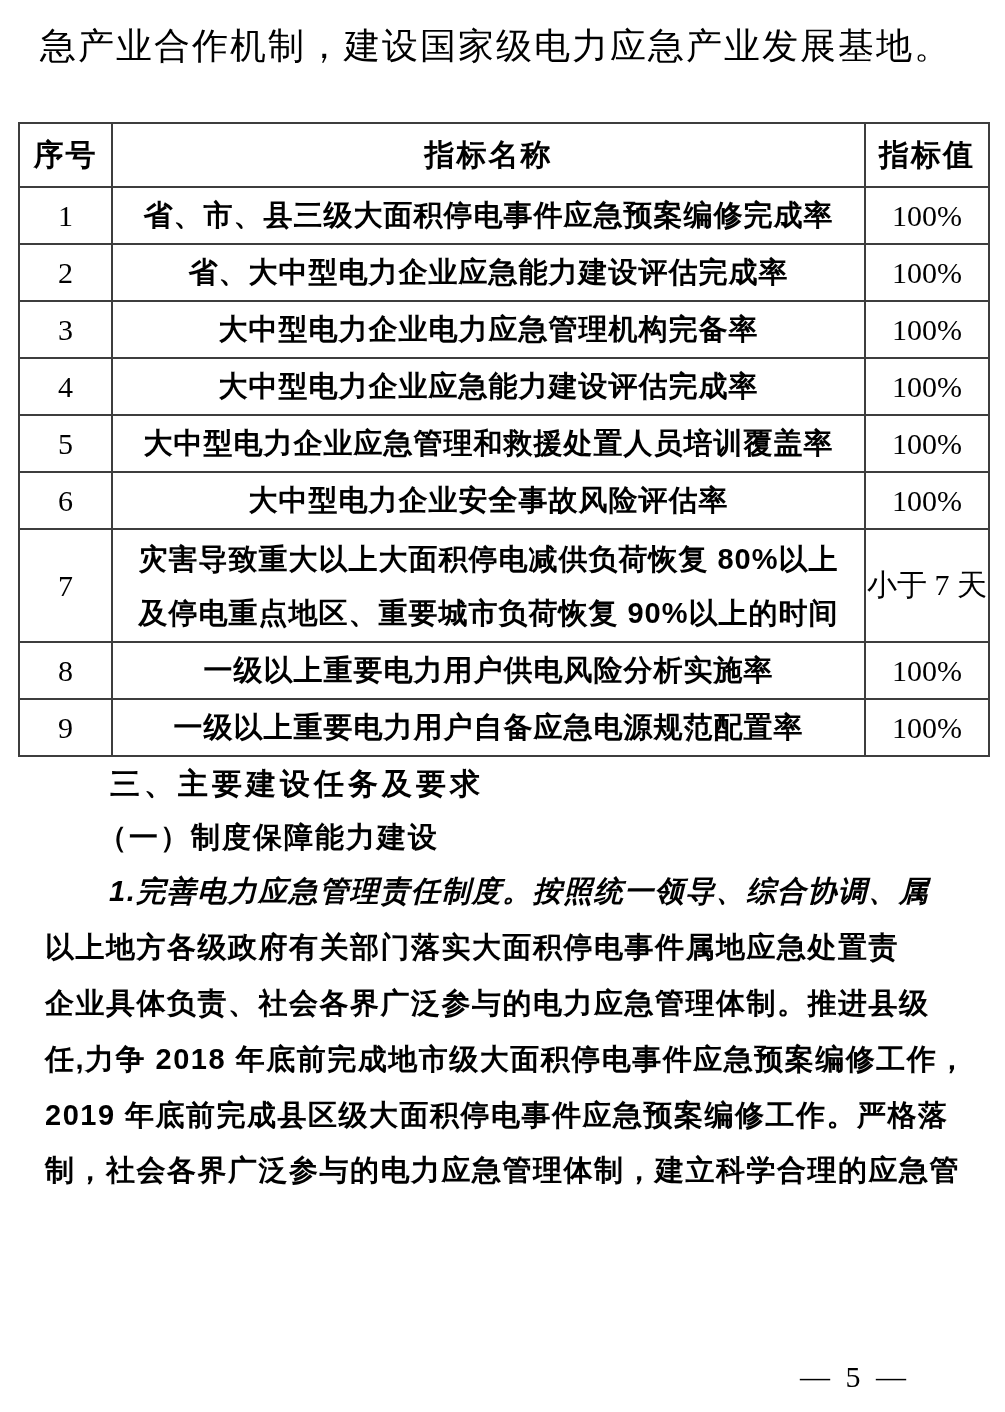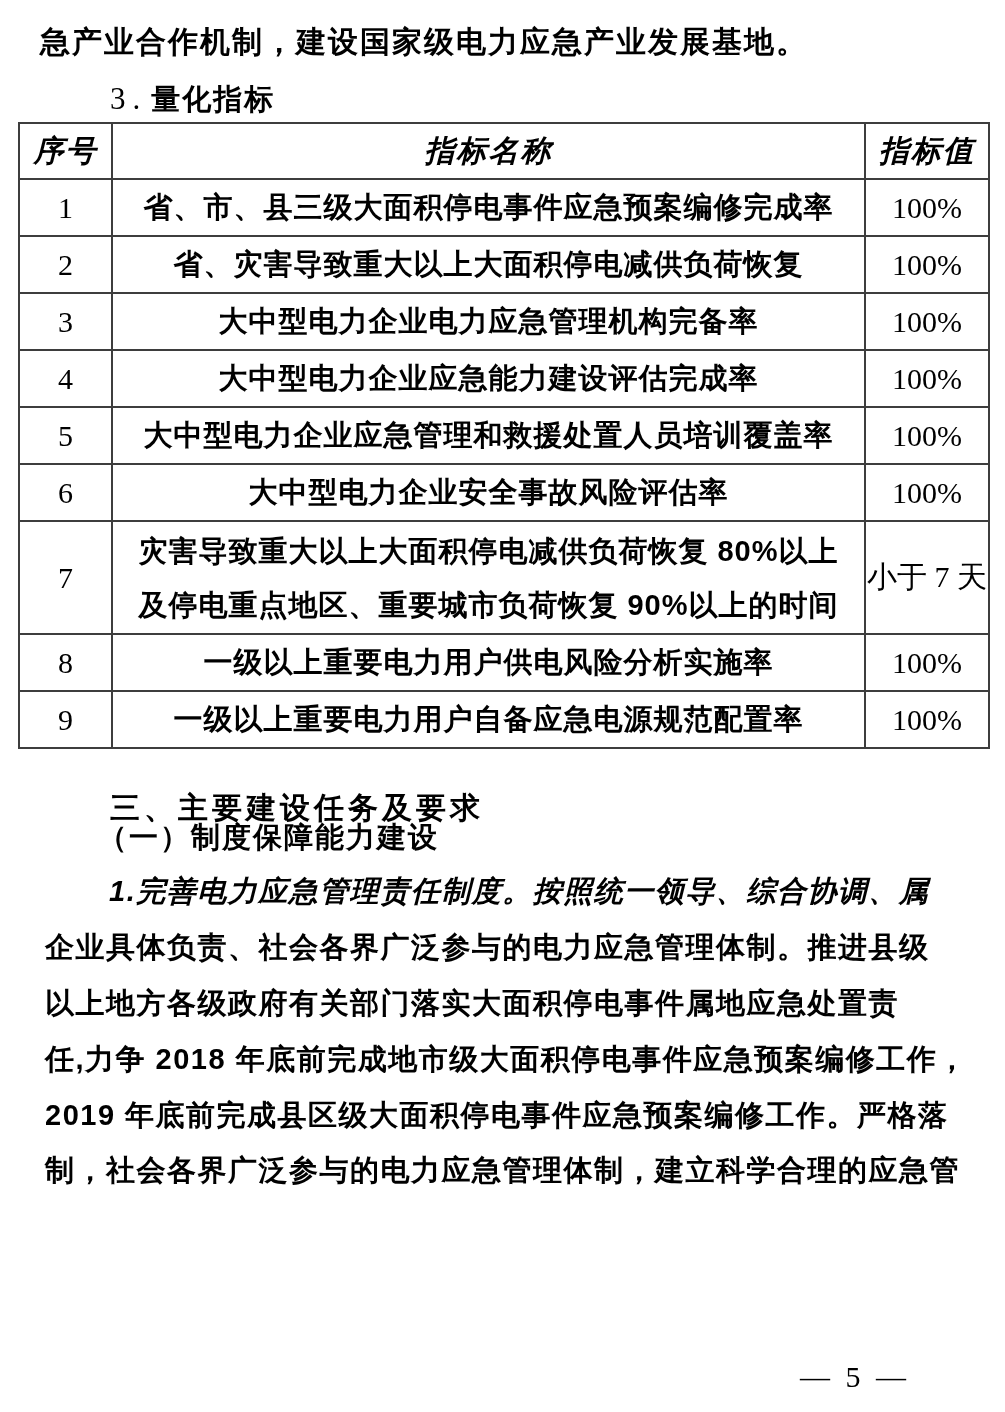--- a/index.html
+++ b/index.html
@@ -10,22 +10,22 @@
     margin: 0 auto;
     background: #ffffff;
     color: #000000;
     font-family: "Liberation Sans", "DejaVu Sans", sans-serif;
     overflow: hidden;
   }
   .intro-line {
     position: absolute;
     left: 40px; top: 22px;
     width: 930px;
-    font-size: 30px;
-    font-weight: 700;
+    font-size: 36px;
+    font-weight: 400;
     letter-spacing: 2px;
     white-space: nowrap;
   }
   .quant-heading {
     position: absolute;
     left: 110px; top: 80px;
     font-size: 29px;
     font-weight: 600;
     letter-spacing: 2px;
   }
@@ -46,42 +46,42 @@
   .ind-table col.c-no   { width: 93px;  }
   .ind-table col.c-name { width: 753px; }
   .ind-table col.c-val  { width: 124px; }
   .ind-table th, .ind-table td {
     border: 2px solid #3d3d3d;
     text-align: center;
     vertical-align: middle;
     padding: 0;
     overflow: hidden;
   }
-  .ind-table thead tr { height: 56px; font-style: italic; }
+  .ind-table thead tr { height: 64px; }
   .ind-table th {
     font-size: 30px;
     font-weight: 700;
     letter-spacing: 2px;
   }
   .ind-table tbody tr { height: 57px; }
   .ind-table tbody tr.r-tall { height: 113px; }
   .ind-table td.no, .ind-table td.val {
     font-family: "Liberation Serif", "DejaVu Serif", serif;
     font-weight: 400;
     font-size: 30px;
   }
   .ind-table td.name {
     font-size: 29px;
     font-weight: 600;
     letter-spacing: 1px;
   }
   .ind-table td.name .nline { line-height: 54px; white-space: nowrap; }
   .heading-major {
     position: absolute;
-    left: 110px; top: 788px;
+    left: 110px; top: 764px;
     font-size: 30px;
     font-weight: 700;
     letter-spacing: 4px;
     white-space: nowrap;
   }
   .heading-sub {
     position: absolute;
     left: 98px; top: 818px;
     font-size: 29px;
     font-weight: 700;
@@ -111,21 +111,20 @@
     white-space: nowrap;
   }
 </style>
 </head>
 <body>
 
 <div class="page">
 
   <div class="intro-line">急产业合作机制，建设国家级电力应急产业发展基地。</div>
 
-  <div class="quant-heading"><span class="num">3.</span><span>量化指标</span></div>
 
   <table class="ind-table">
     <colgroup>
         <col class="c-no">
         <col class="c-name">
         <col class="c-val">
       </colgroup>
     <thead>
       <tr>
         <th>序号</th>
@@ -134,21 +133,21 @@
       </tr>
     </thead>
     <tbody>
       <tr>
         <td class="no">1</td>
         <td class="name">省、市、县三级大面积停电事件应急预案编修完成率</td>
         <td class="val">100%</td>
       </tr>
       <tr>
         <td class="no">2</td>
-        <td class="name">省、灾害导致重大以上大面积停电减供负荷恢复</td>
+        <td class="name">省、大中型电力企业应急能力建设评估完成率</td>
         <td class="val">100%</td>
       </tr>
       <tr>
         <td class="no">3</td>
         <td class="name">大中型电力企业电力应急管理机构完备率</td>
         <td class="val">100%</td>
       </tr>
       <tr>
         <td class="no">4</td>
         <td class="name">大中型电力企业应急能力建设评估完成率</td>
@@ -183,22 +182,22 @@
         <td class="val">100%</td>
       </tr>
     </tbody>
   </table>
 
   <div class="heading-major">三、主要建设任务及要求</div>
   <div class="heading-sub">（一）制度保障能力建设</div>
 
   <div class="body-paragraph">
     <div class="pline indent">1.完善电力应急管理责任制度。按照统一领导、综合协调、属</div>
+    <div class="pline">以上地方各级政府有关部门落实大面积停电事件属地应急处置责</div>
     <div class="pline">企业具体负责、社会各界广泛参与的电力应急管理体制。推进县级</div>
-    <div class="pline">以上地方各级政府有关部门落实大面积停电事件属地应急处置责</div>
     <div class="pline">任,力争 2018 年底前完成地市级大面积停电事件应急预案编修工作，</div>
     <div class="pline">2019 年底前完成县区级大面积停电事件应急预案编修工作。严格落</div>
     <div class="pline">制，社会各界广泛参与的电力应急管理体制，建立科学合理的应急管</div>
   </div>
 
   <div class="footer-page-num">— 5 —</div>
 
 </div>
 
 </body></html>

